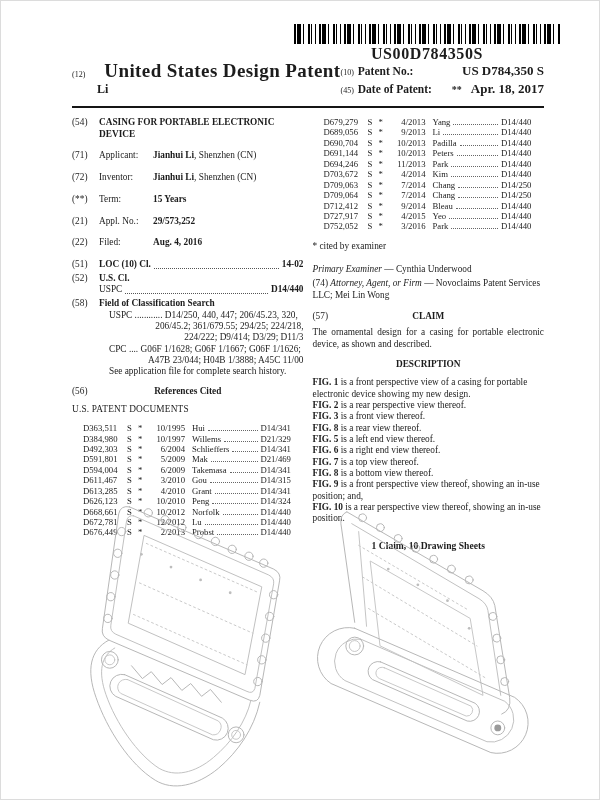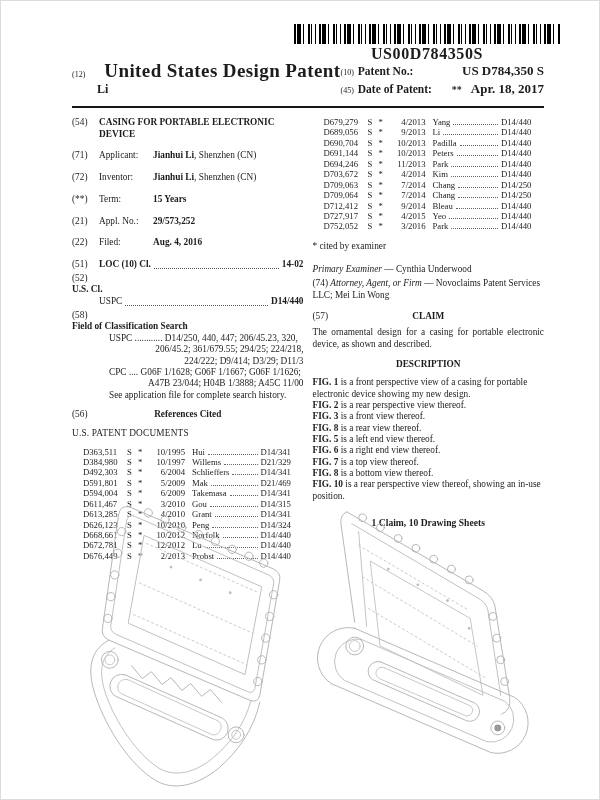--- a/index.html
+++ b/index.html
@@ -38,21 +38,21 @@
   .col{width:50%;font-size:9.3px;line-height:1.26;}
 
   .fieldrow{display:flex;margin-bottom:10px;}
   .fcode{width:27px;flex:none;}
   .flabel{width:54px;flex:none;}
   .fval{flex:1;}
   .b{font-weight:bold;}
   .i{font-style:italic;}
   .lead{flex:1;border-bottom:1px dotted #555;margin:0 3px 2px 3px;min-width:8px;}
 
-  .cl-line{display:flex;flex-direction:column;}
+  .cl-line{display:flex;}
   .cl-indent{padding-left:27px;display:flex;}
   .fs-lines div{line-height:1.22;}
   .fs-left{padding-left:10px;}
   .fs-right{text-align:right;}
   .fs-note{padding-left:10px;}
 
   .refhead{position:relative;text-align:center;font-weight:bold;margin:3px 0 7px;}
   .refhead .hcode{position:absolute;left:0;font-weight:normal;}
   .refsub{text-align:left;margin-bottom:7px;letter-spacing:.2px;}
   .ref-row{display:flex;font-size:8.7px;line-height:1.2;padding-left:11px;align-items:baseline;}
@@ -489,20 +489,25 @@
             <span> </span>
             <span>is a top view thereof.</span>
           </div>
 
           <div class="fig-line">
             <span class="fl">FIG. 8</span>
             <span> </span>
             <span>is a bottom view thereof.</span>
           </div>
 
+          <div class="fig-line">
+            <span class="fl">FIG. 9</span>
+            <span> </span>
+            <span>is a front perspective view thereof, showing an in-use position; and,</span>
+          </div>
 
           <div class="fig-line">
             <span class="fl">FIG. 10</span>
             <span> </span>
             <span>is a rear perspective view thereof, showing an in-use position.</span>
           </div>
         </div>
 
       <div class="sheets">1 Claim, 10 Drawing Sheets</div>
     </div>

